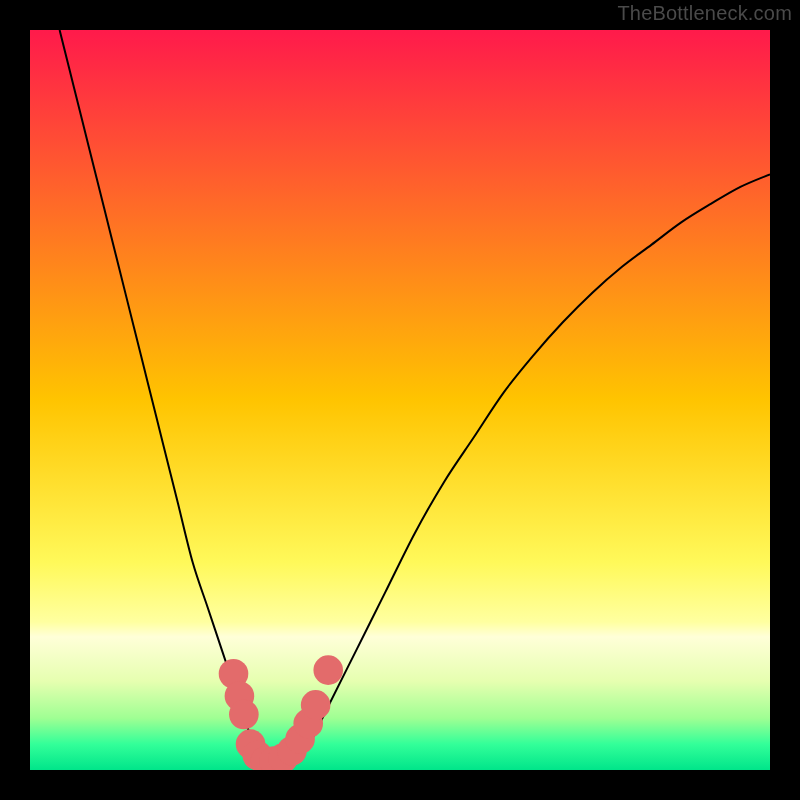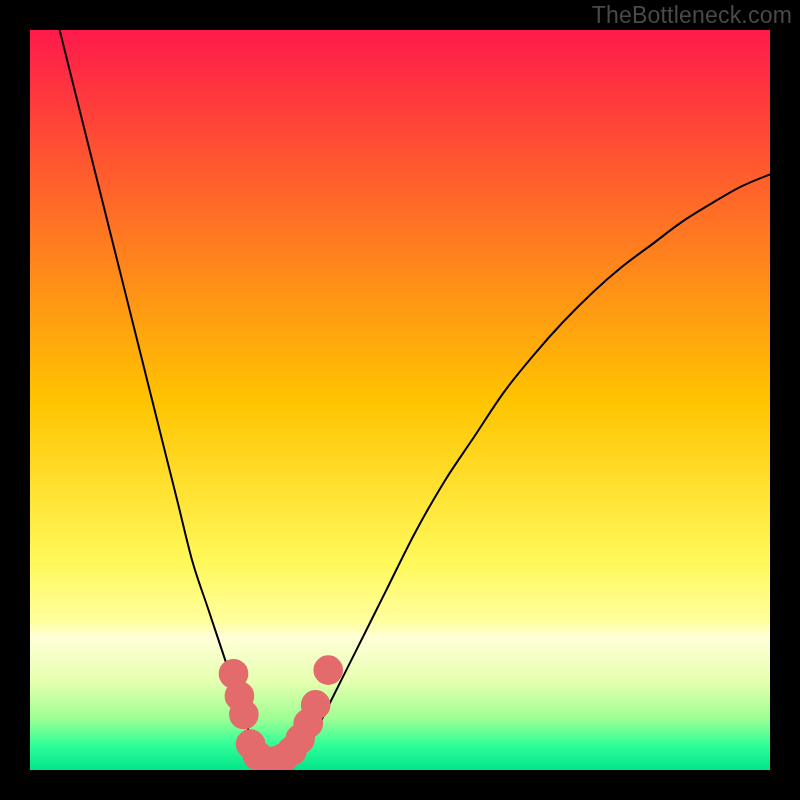--- a/index.html
+++ b/index.html
@@ -16,21 +16,21 @@
     left: 0;
     top: 0;
     width: 800px;
     height: 800px;
     background: #000;
   }
   .watermark {
     position: absolute;
     top: 2px;
     right: 8px;
-    font-size: 23px;
+    font-size: 20px;
     font-weight: 500;
     color: #4a4a4a;
     letter-spacing: 0.2px;
     z-index: 50;
   }
   .plot {
     position: absolute;
     left: 30px;
     top: 30px;
     width: 740px;

